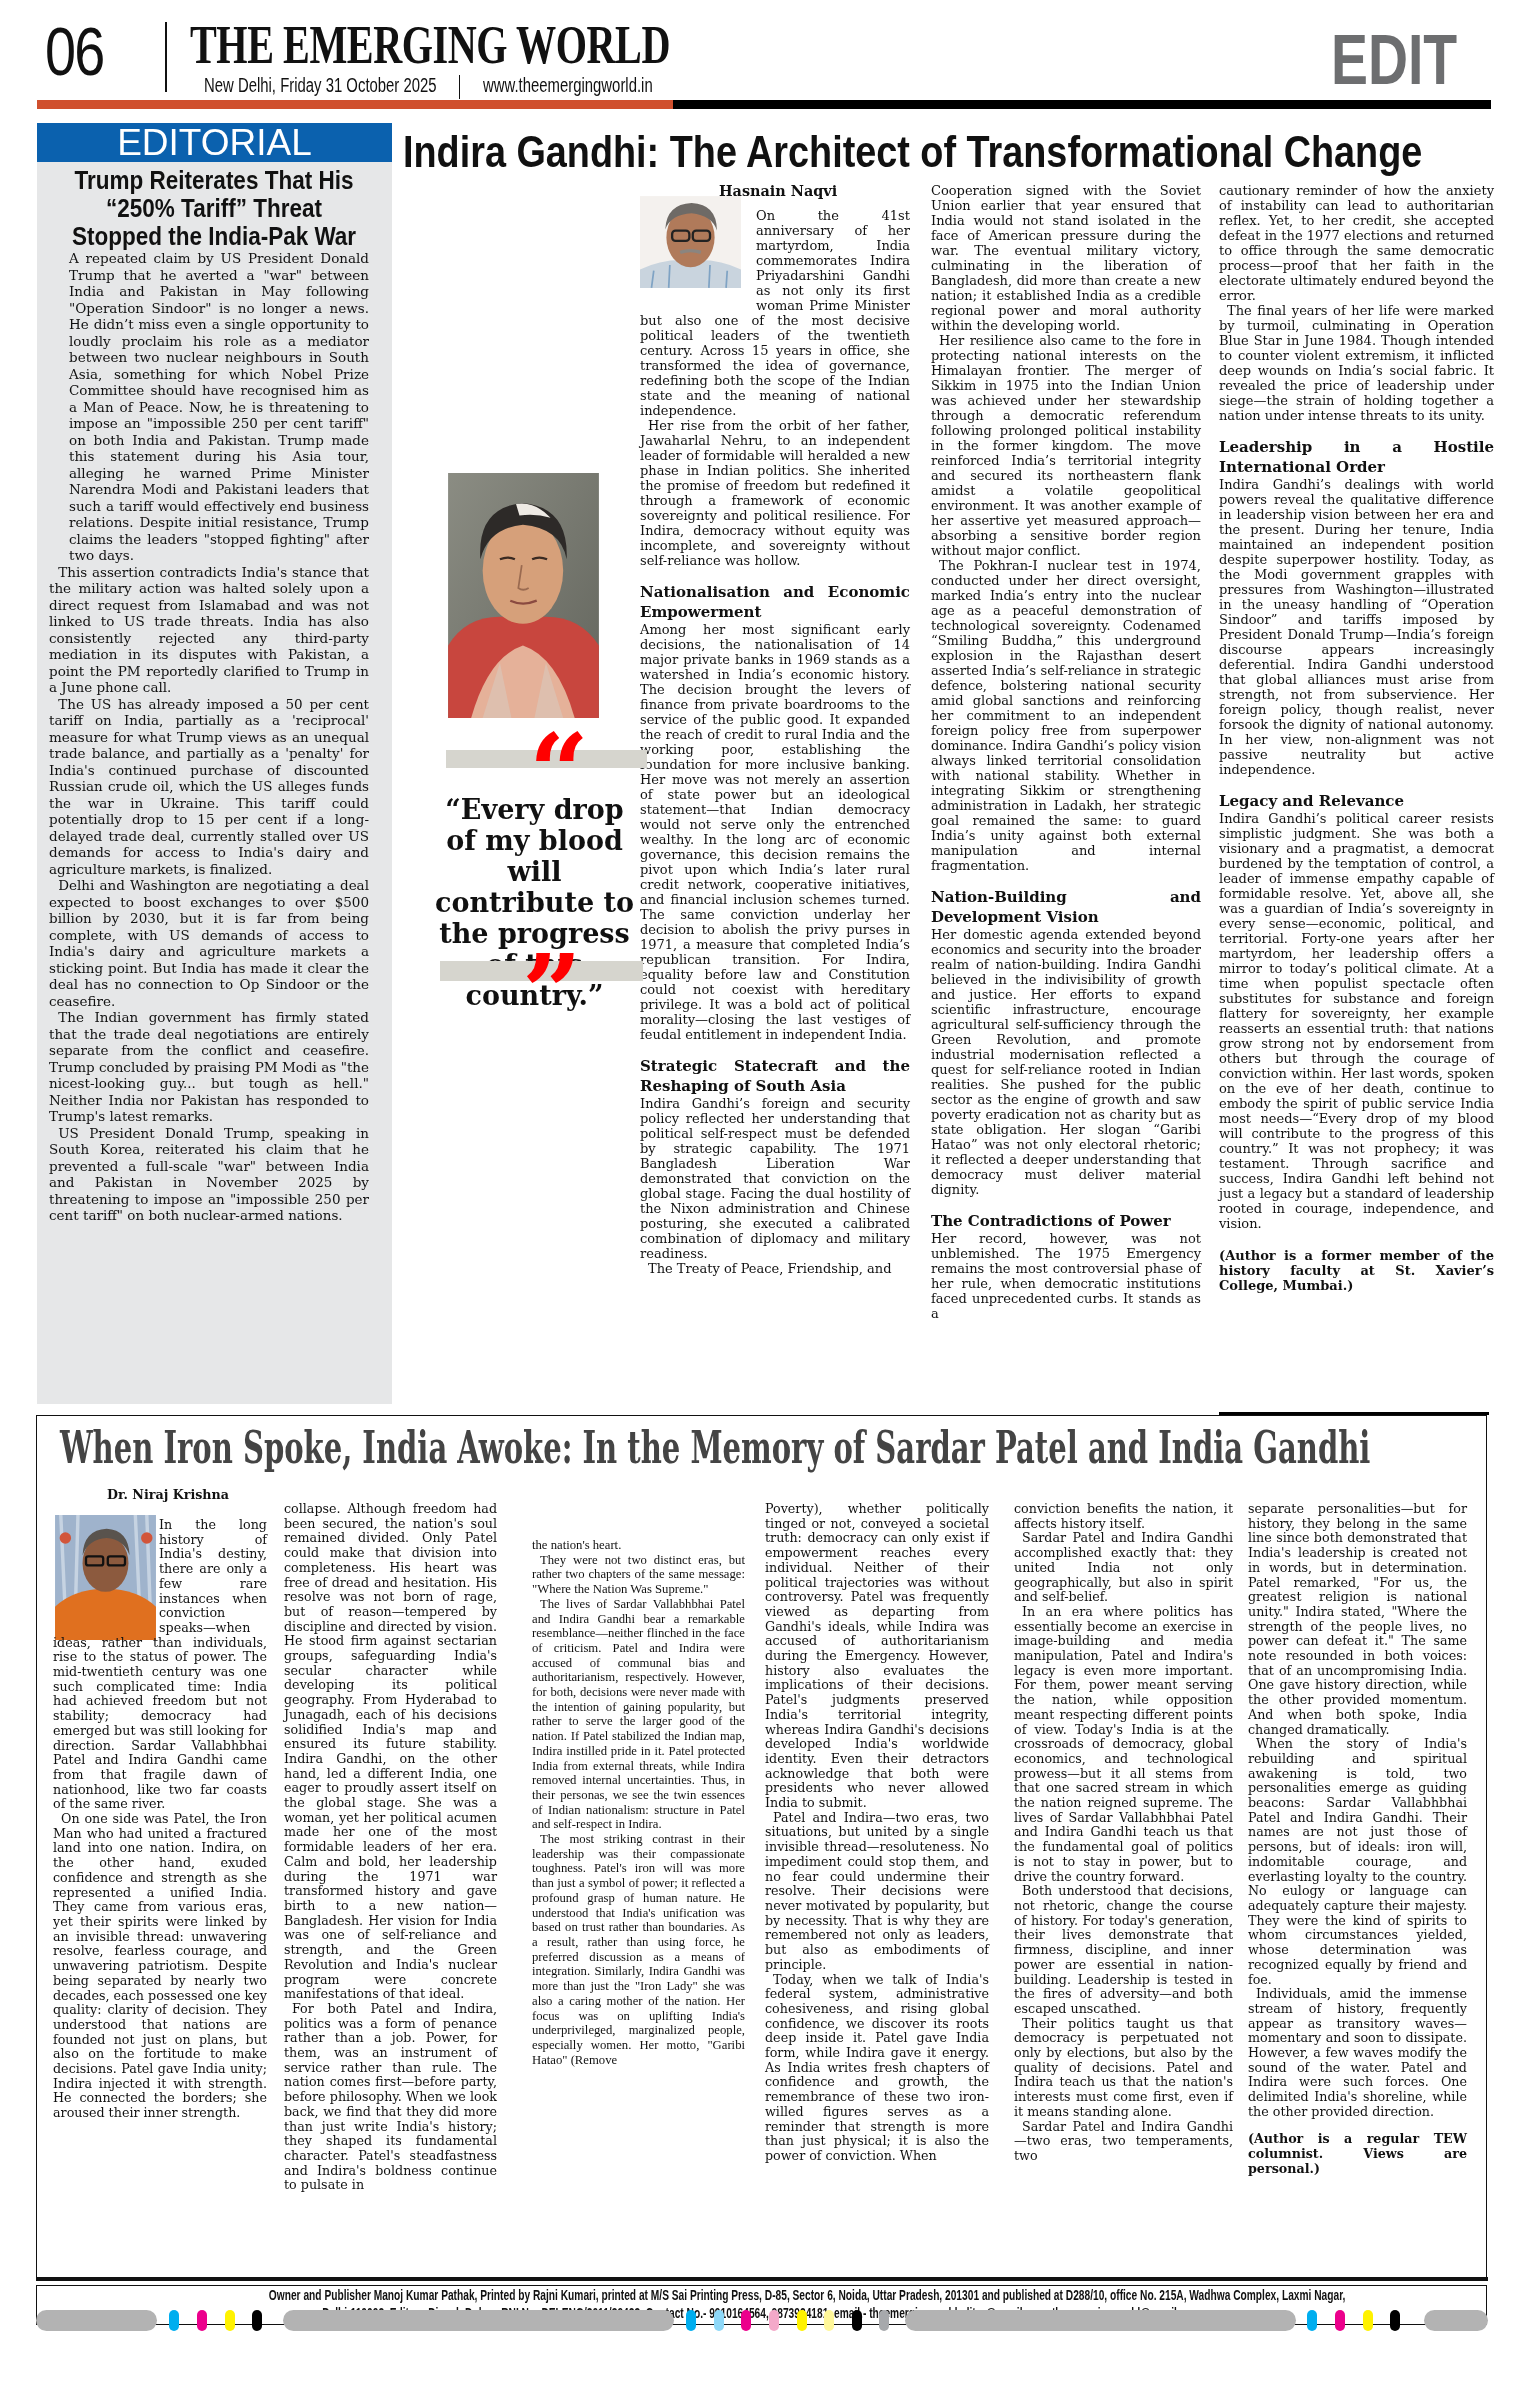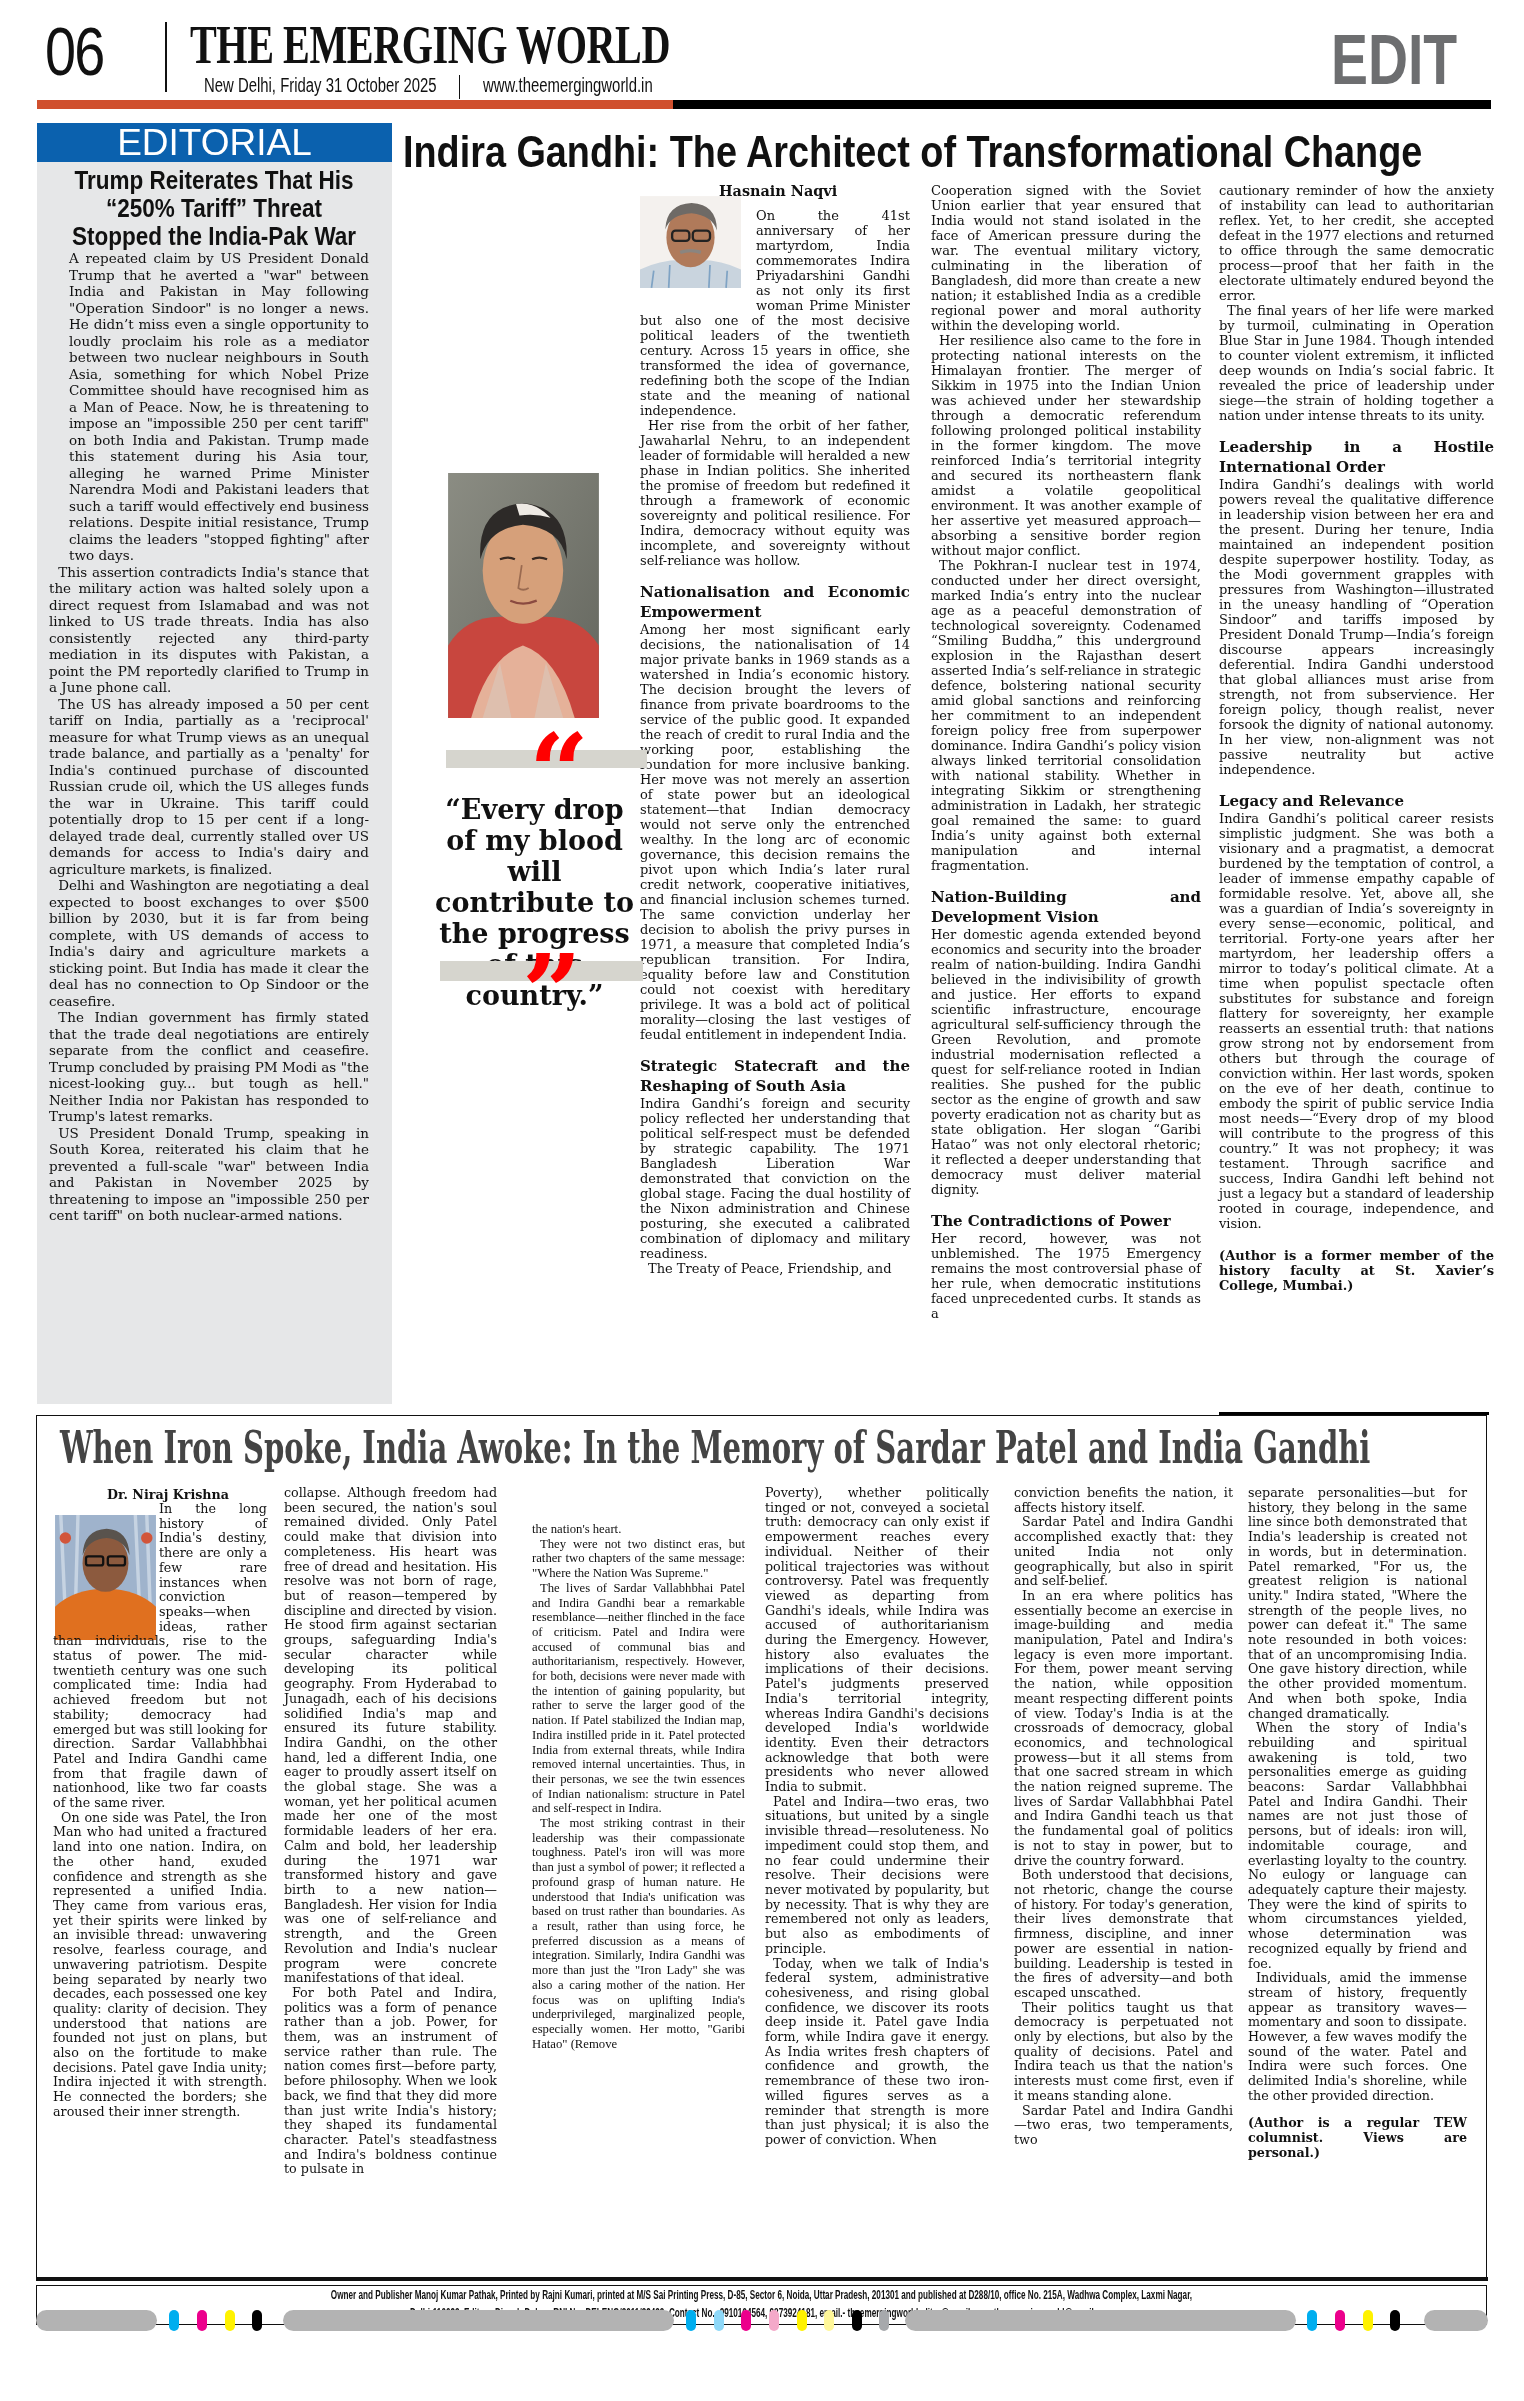--- a/index.html
+++ b/index.html
@@ -44,34 +44,34 @@
   #col3 { left: 1219px; top: 183px; width: 275px; }
 
   #rule-mid { left: 1219px; top: 1412px; width: 270px; height: 2.9px; background: #000; }
 
   
   #low-box { left: 36px; top: 1415px; width: 1449px; height: 863px; border: 1.7px solid #111; border-bottom: none; }
   #low-head { left: 60px; top: 1422px; width: 1427px; font-family: "DejaVu Serif", serif; font-weight: bold; font-size: 44px; line-height: 52px; color: #444; white-space: nowrap; transform: scaleX(0.66); transform-origin: left top; }
   #byline2 { left: 107px; top: 1487px; font-weight: bold; font-size: 12.7px; }
   .lcol { font-size: 12.7px; line-height: 14.7px; text-align: justify; }
   .lcol p { margin: 0; text-indent: 8px; }
-  .lcol p.ni { text-indent: 0; }
+  .lcol p.ni { text-indent: 0; margin-top: 16px; }
   .lcol .note { font-weight: bold; margin-top: 12.7px; text-indent: 0; }
   #lcol1 { left: 53px; top: 1502px; width: 214px; }
   #lcol1 .wrap { float: left; width: 106px; height: 125px; }
   #author2-photo { left: 55px; top: 1515px; width: 101px; height: 125px; }
   #lcol2 { left: 284px; top: 1486px; width: 213px; }
   #lcol3 { left: 532px; top: 1522px; width: 213px; font-family: Liberation Serif, serif; }
   #lcol4 { left: 765px; top: 1486px; width: 224px; }
   #lcol5 { left: 1014px; top: 1486px; width: 219px; }
   #lcol6 { left: 1248px; top: 1486px; width: 219px; }
   #low-bottom { left: 36px; top: 2277px; width: 1452px; height: 3.5px; background: #111; }
 
   
-  #imprint { left: 36px; top: 2285px; width: 1449px; height: 38px; border: 1.7px solid #111; font-family: "Liberation Sans", sans-serif; font-weight: bold; font-size: 12px; line-height: 18.4px; text-align: center; }
+  #imprint { left: 36px; top: 2285px; width: 1449px; height: 38px; border: 1.7px solid #111; font-family: "Liberation Sans", sans-serif; font-weight: bold; font-size: 15px; line-height: 18.4px; text-align: center; }
   #imprint div { transform: scaleX(0.68); transform-origin: center top; white-space: nowrap; }
 
   
   #reg-strip { left: 36px; top: 2310px; width: 1452px; height: 21px; }
   .reg-bar { position: absolute; top: 0; height: 21px; background: #b3b3b3; border-radius: 10.4px; }
   .reg-dot { position: absolute; top: 0; width: 10.4px; height: 21px; border-radius: 5.2px; }
 </style>
 </head>
 <body>
 

